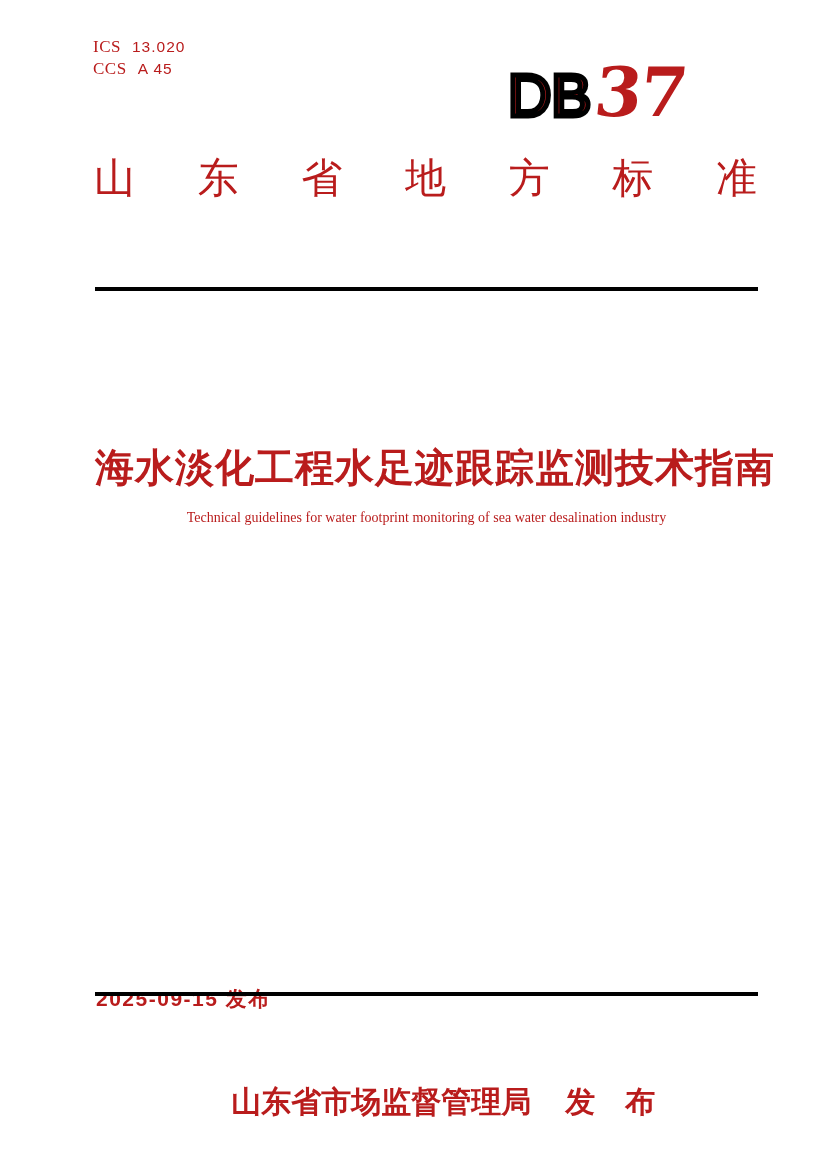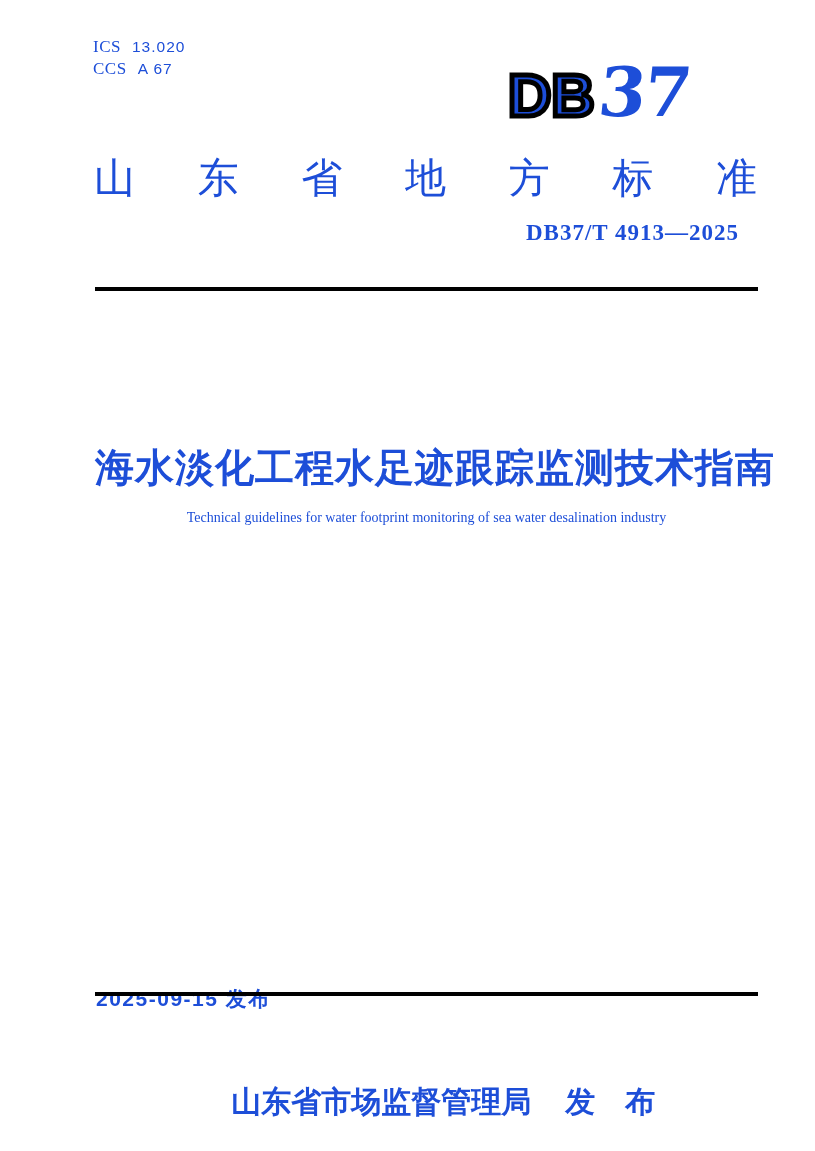--- a/index.html
+++ b/index.html
@@ -7,21 +7,21 @@
     padding: 0;
     background: #ffffff;
   }
   .page {
     position: relative;
     width: 815px;
     height: 1151px;
     background: #ffffff;
     overflow: hidden;
     font-family: "Liberation Sans", sans-serif;
-    color: #1d4ed8;
+    color: #b91c1c;
   }
 
   
   .code-block {
     position: absolute;
     left: 93px;
     top: 36px;
   }
   .code-row {
     height: 22px;
@@ -44,21 +44,21 @@
   .logo {
     position: absolute;
     left: 508px;
     top: 58px;
     display: flex;
     align-items: baseline;
     white-space: nowrap;
   }
   .logo-db {
     font-family: "Liberation Sans", sans-serif;
-    font-weight: 700;
+    font-weight: 400;
     font-size: 60px;
     line-height: 1;
     letter-spacing: 0px;
     -webkit-text-stroke: 5px #000;
   }
   .logo-37 {
     font-family: "DejaVu Serif", serif;
     font-weight: 700;
     font-size: 68px;
     line-height: 1;
@@ -158,40 +158,39 @@
 </head>
 <body>
 
 <div class="page">
 
   <div class="code-block">
     <div class="code-row">
       <span class="code-label">ICS</span><span class="code-value">13.020</span>
     </div>
     <div class="code-row">
-      <span class="code-label">CCS</span><span class="code-value">A 67</span>
+      <span class="code-label">CCS</span><span class="code-value">A 45</span>
     </div>
   </div>
 
   <div class="logo">
     <span class="logo-db">DB</span>
     <span class="logo-37">37</span>
   </div>
 
   <div class="std-name">
       <span>山</span>
       <span>东</span>
       <span>省</span>
       <span>地</span>
       <span>方</span>
       <span>标</span>
       <span>准</span>
     </div>
 
-  <div class="std-code">DB37/T 4913—2025</div>
 
   <div class="rule rule-top"></div>
 
   <h1 class="title-zh">海水淡化工程水足迹跟踪监测技术指南</h1>
 
   <div class="title-en">Technical guidelines for water footprint monitoring of sea water desalination industry</div>
 
   <div class="date-row">
     <span>2025-09-15 发布</span>
   </div>

